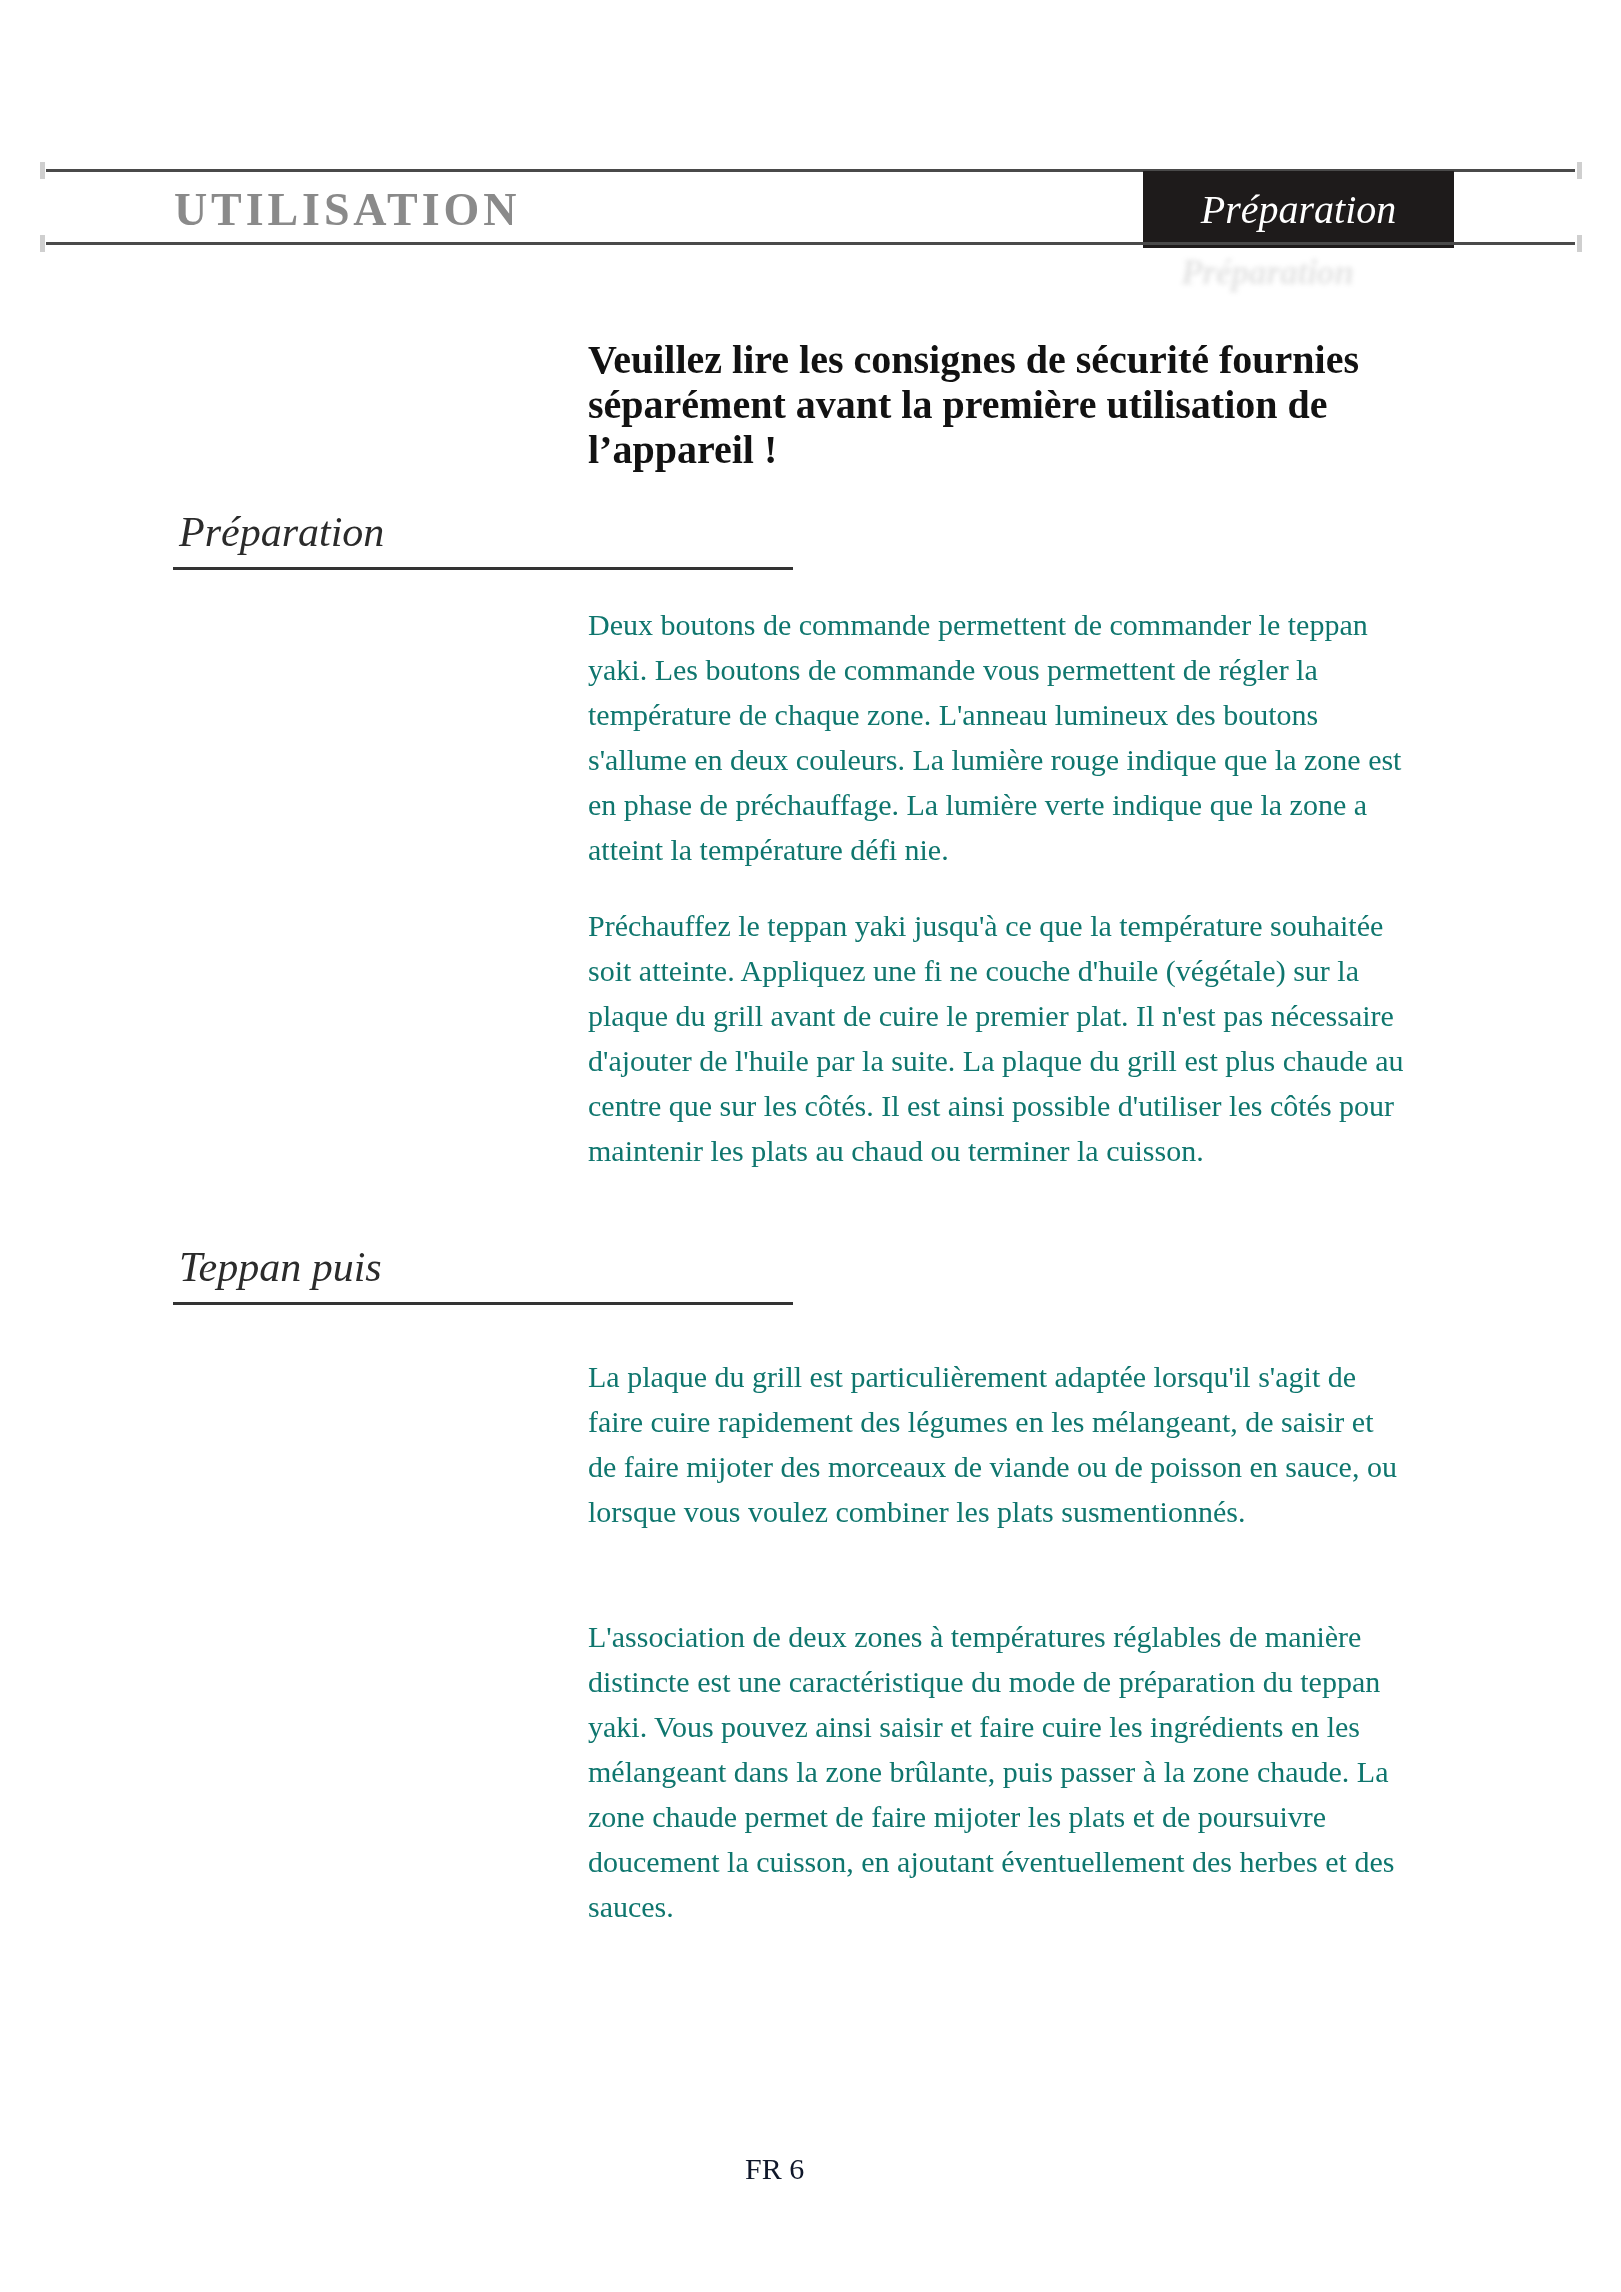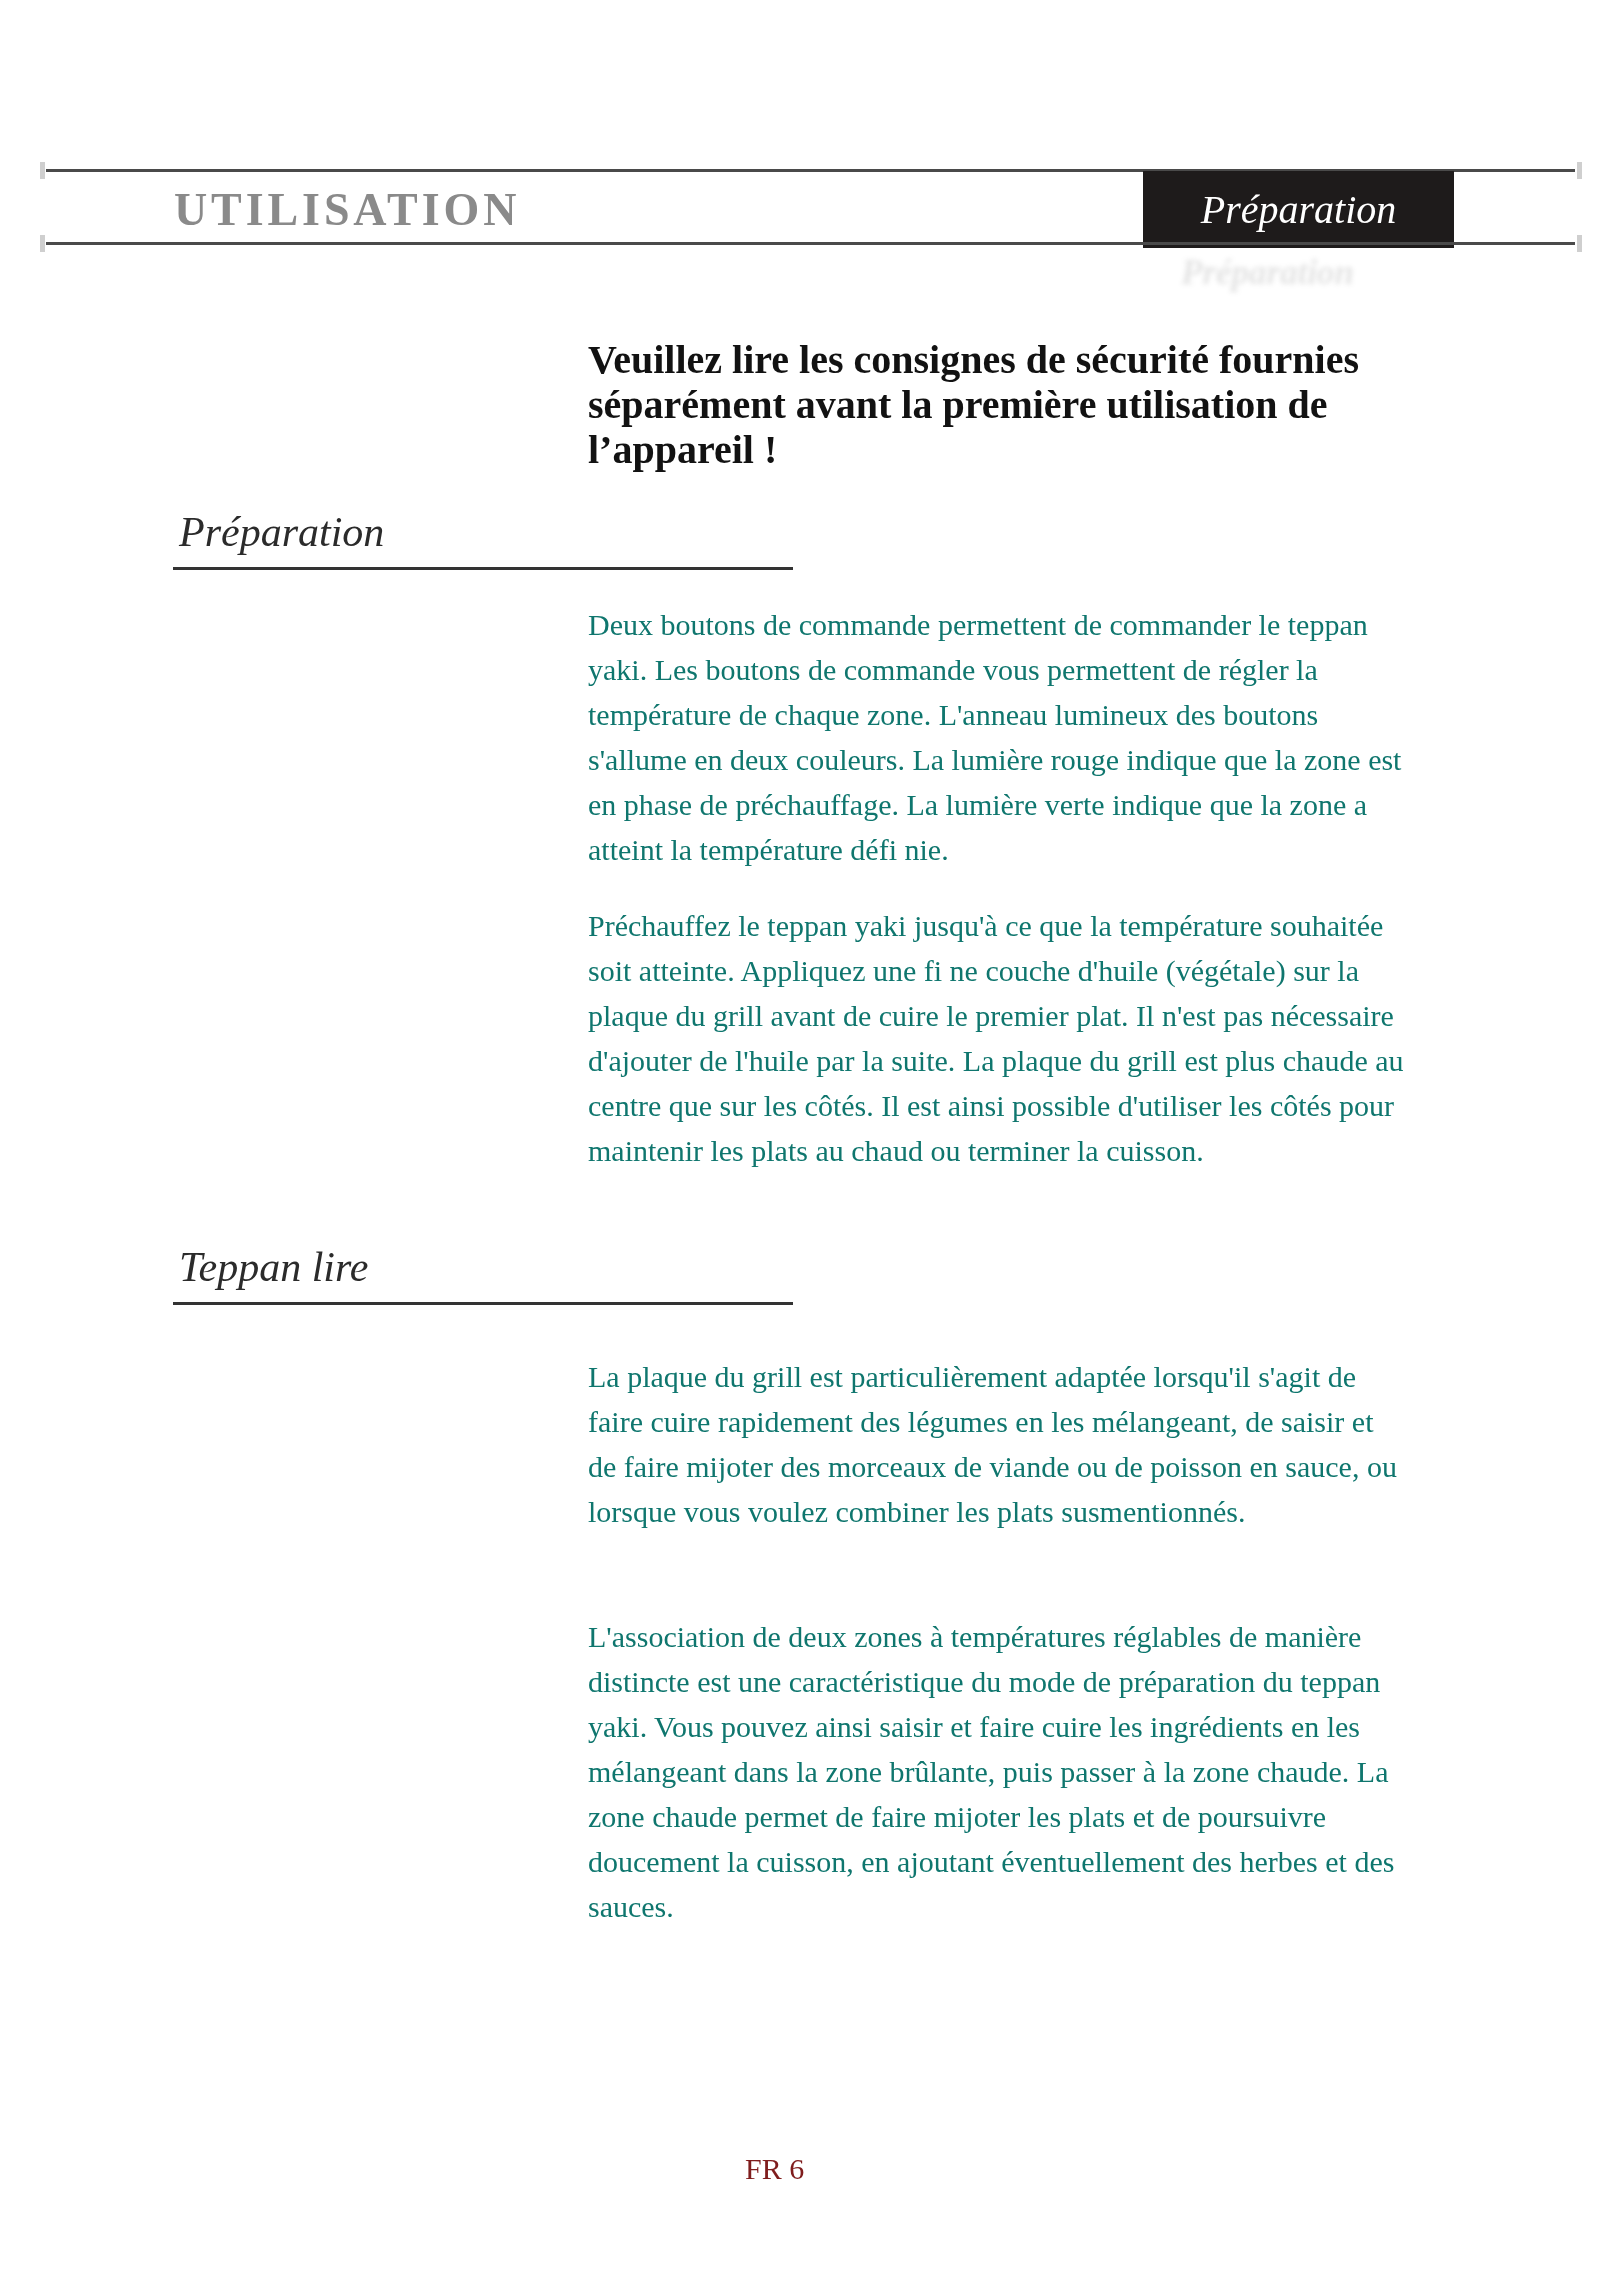--- a/index.html
+++ b/index.html
@@ -128,21 +128,21 @@
   .par-2 { top: 903px; }
   .par-3 { top: 1341px; margin-top: 13px; }
   .par-4 { top: 1614px; }
 
   
   .footer {
     position: absolute;
     left: 745px;
     top: 2152px;
     font-size: 30px;
-    color: #7f1d1d;
+    color: #0f172a;
     white-space: nowrap;
   }
 </style>
 </head>
 <body>
 
 <div class="page">
 
   <div class="rule rule-top"></div>
   <h1 class="chapter">UTILISATION</h1>
@@ -152,21 +152,21 @@
   <div class="tab-ghost">Préparation</div>
   <div class="rule rule-bottom"></div>
 
   <p class="intro">Veuillez lire les consignes de sécurité fournies séparément avant la première utilisation de l’appareil !</p>
 
   <h2 class="sec-heading sec-heading-1">Préparation</h2>
   <div class="sec-rule sec-rule-1"></div>
   <p class="body-par par-1">Deux boutons de commande permettent de commander le teppan yaki. Les boutons de commande vous permettent de régler la température de chaque zone. L'anneau lumineux des boutons s'allume en deux couleurs. La lumière rouge indique que la zone est en phase de préchauffage. La lumière verte indique que la zone a atteint la température défi nie.</p>
   <p class="body-par par-2">Préchauffez le teppan yaki jusqu'à ce que la température souhaitée soit atteinte. Appliquez une fi ne couche d'huile (végétale) sur la plaque du grill avant de cuire le premier plat. Il n'est pas nécessaire d'ajouter de l'huile par la suite. La plaque du grill est plus chaude au centre que sur les côtés. Il est ainsi possible d'utiliser les côtés pour maintenir les plats au chaud ou terminer la cuisson.</p>
 
-  <h2 class="sec-heading sec-heading-2">Teppan lire</h2>
+  <h2 class="sec-heading sec-heading-2">Teppan puis</h2>
   <div class="sec-rule sec-rule-2"></div>
   <p class="body-par par-3">La plaque du grill est particulièrement adaptée lorsqu'il s'agit de faire cuire rapidement des légumes en les mélangeant, de saisir et de faire mijoter des morceaux de viande ou de poisson en sauce, ou lorsque vous voulez combiner les plats susmentionnés.</p>
   <p class="body-par par-4">L'association de deux zones à températures réglables de manière distincte est une caractéristique du mode de préparation du teppan yaki. Vous pouvez ainsi saisir et faire cuire les ingrédients en les mélangeant dans la zone brûlante, puis passer à la zone chaude. La zone chaude permet de faire mijoter les plats et de poursuivre doucement la cuisson, en ajoutant éventuellement des herbes et des sauces.</p>
 
   <div class="footer">FR 6</div>
 
 </div>
 
 
 </body></html>

